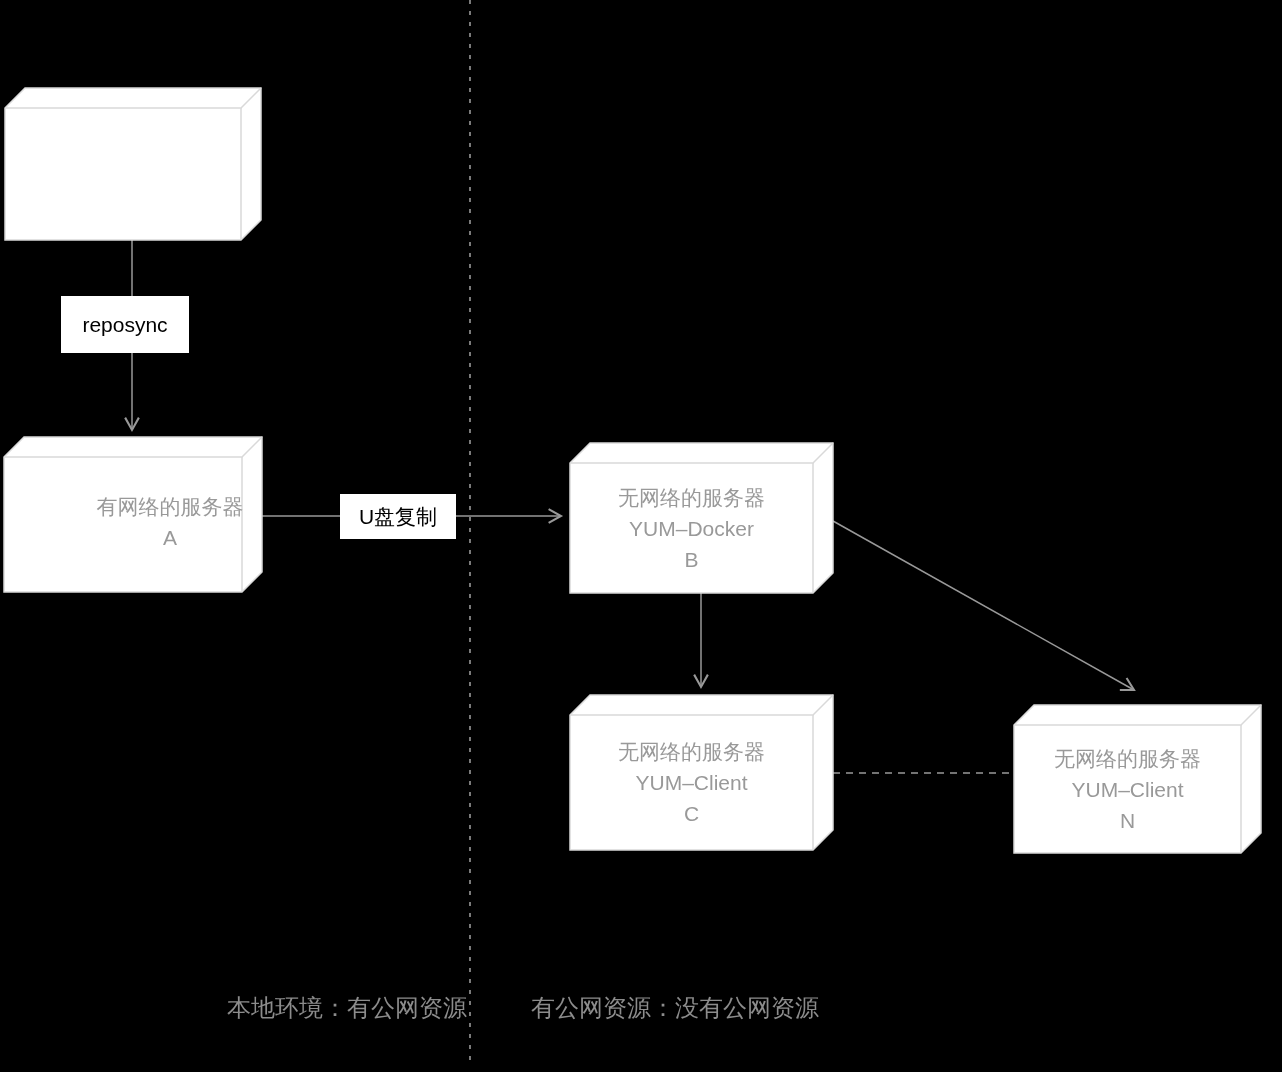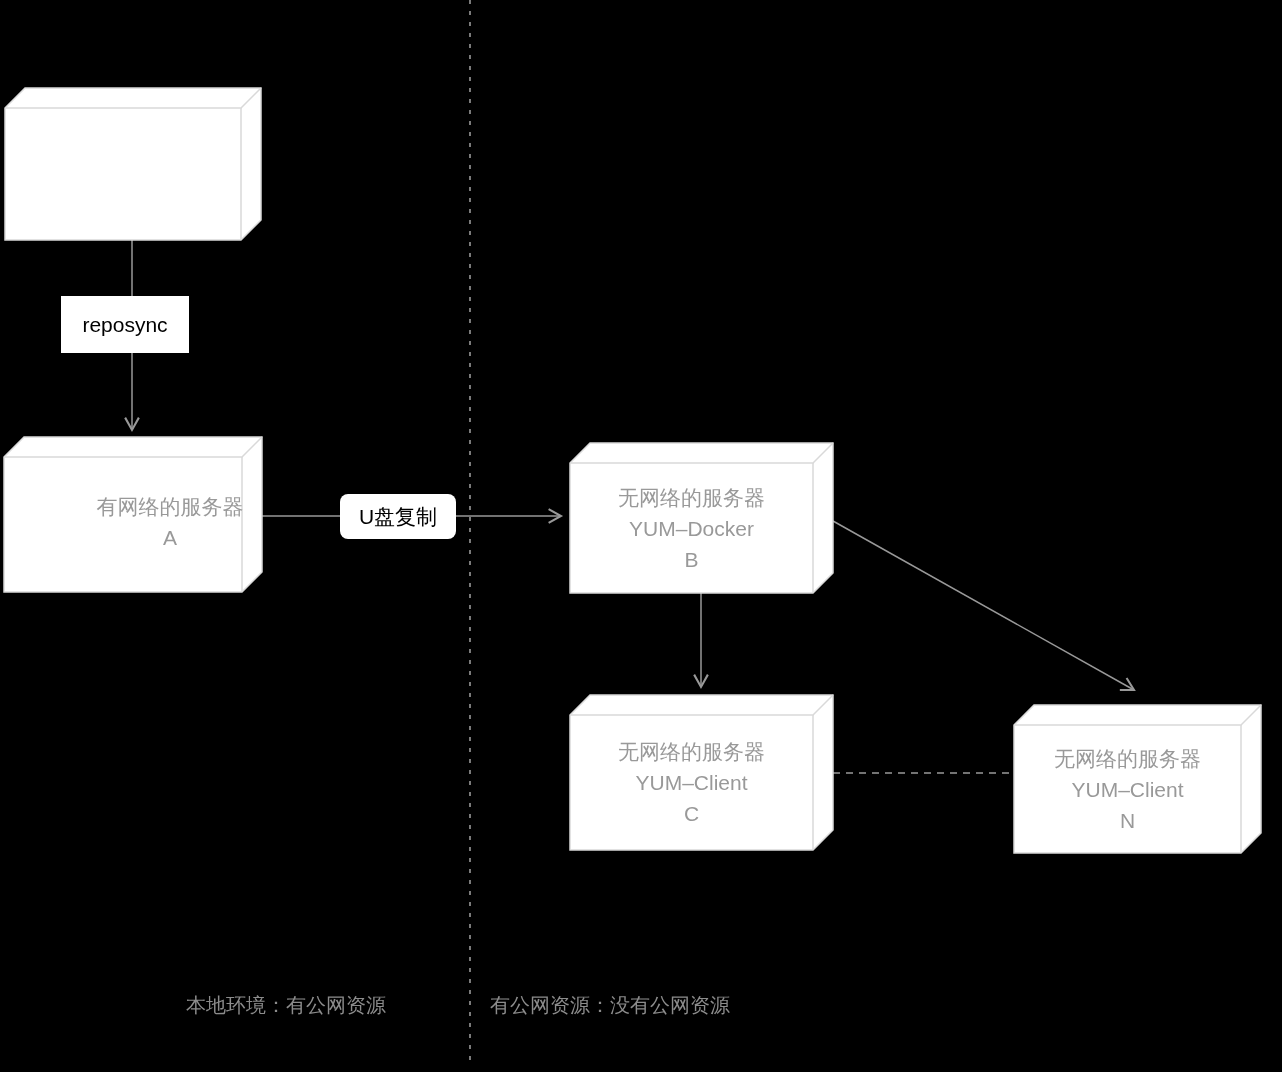--- a/index.html
+++ b/index.html
@@ -39,22 +39,23 @@
     background: var(--label-bg, #fff);
     color: var(--label-text, #000);
     display: flex;
     align-items: center;
     justify-content: center;
     font-size: 21px;
   }
   .caption {
     position: absolute;
     color: var(--caption-text, #8c8c8c);
-    font-size: 20px;
+    font-size: 24px;
     white-space: nowrap;
+    margin-left: 41px;
   }
 </style>
 </head>
 <body>
 
 <div class="canvas">
 
   <svg class="edges" width="1282" height="1072">
     <defs>
       <marker id="arrow" viewBox="0 0 12 12" refX="10" refY="6" markerWidth="11" markerHeight="11" orient="auto-start-reverse">
@@ -123,19 +124,19 @@
     </svg>
     <div class="node-text" style="left:0; top:20px; width:227px; height:128px;">
       <div>无网络的服务器</div>
       <div>YUM–Client</div>
       <div>N</div>
     </div>
   </div>
 
   <div class="edge-label" style="left:61px; top:296px; width:128px; height:57px;">reposync</div>
 
-  <div class="edge-label" style="left:340px; top:494px; width:116px; height:45px;border-radius:8px;">U盘复制</div>
+  <div class="edge-label" style="left:340px; top:494px; width:116px; height:45px;">U盘复制</div>
 
   <div class="caption" style="left:186px; top:992px;">本地环境：有公网资源</div>
 
   <div class="caption" style="left:490px; top:992px;">有公网资源：没有公网资源</div>
 
 </div>
 
 </body></html>

